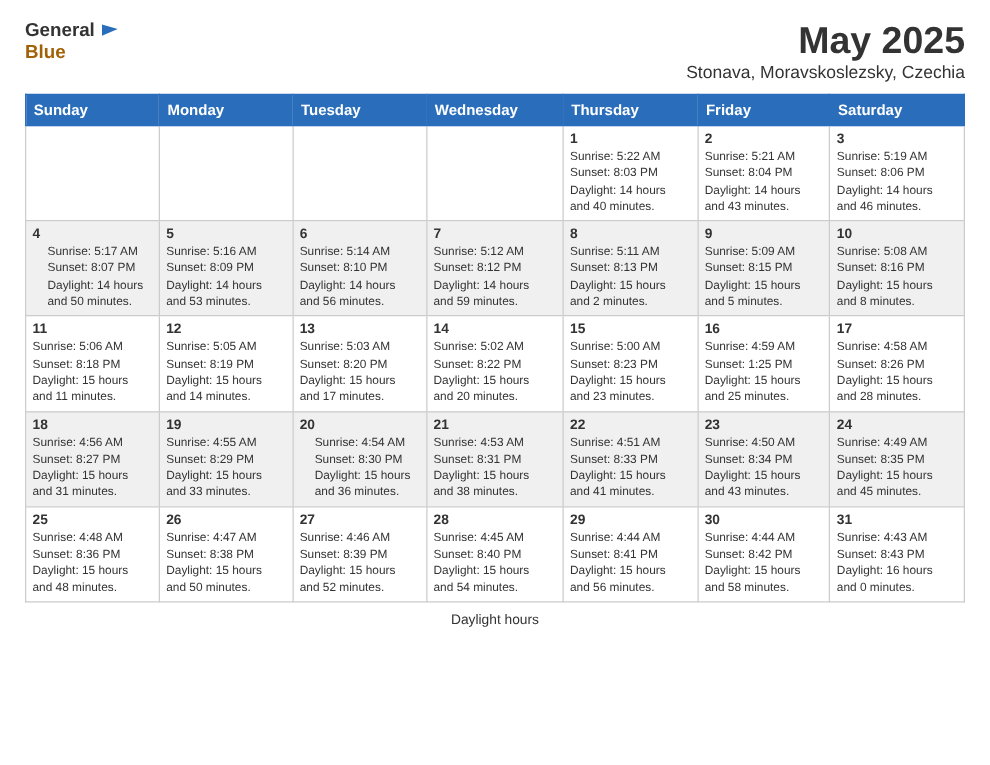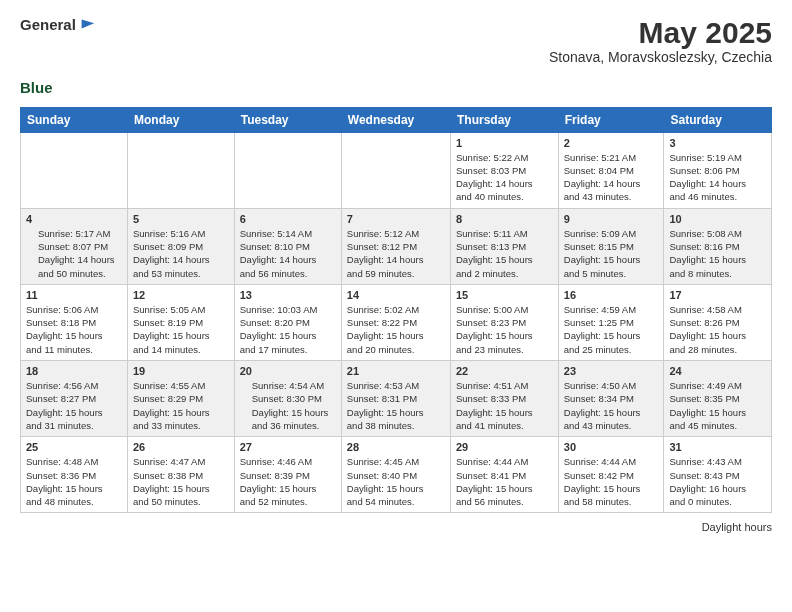--- a/index.html
+++ b/index.html
@@ -24,21 +24,21 @@
       display: flex;
       align-items: center;
       gap: 2px;
     }
     .logo-text {
       font-size: 15px;
       font-weight: bold;
       line-height: 1.1;
     }
     .logo-general { color: #333; }
-    .logo-blue { color: #14532d; margin-top: 46px; }
+    .logo-blue { color: #a16207; }
     .logo-icon {
       width: 18px;
       height: 18px;
       margin-left: 2px;
     }
     .title-block {
       text-align: right;
     }
     .month-title {
       font-size: 30px;
@@ -92,21 +92,21 @@
       color: #333;
       line-height: 1.4;
     }
     .empty-cell {
       min-height: 80px;
     }
     .footer-note {
       font-size: 11px;
       color: #333;
       margin-top: 8px;
-      text-align: right;
+      text-align: center;
     }
   </style>
 </head>
 <body>
 
 <div class="page">
   <div class="header">
     <div class="logo">
       <div style="display:flex;flex-direction:column;align-items:flex-start;">
         <div style="display:flex;align-items:center;">
@@ -227,21 +227,21 @@
           </td>
           <td>
             <div class="day-num">12</div>
             <div class="day-info" style="white-space: pre-line;">Sunrise: 5:05 AM
 Sunset: 8:19 PM
 Daylight: 15 hours
 and 14 minutes.</div>
           </td>
           <td>
             <div class="day-num">13</div>
-            <div class="day-info" style="white-space: pre-line;">Sunrise: 10:03 AM
+            <div class="day-info" style="white-space: pre-line;">Sunrise: 5:03 AM
 Sunset: 8:20 PM
 Daylight: 15 hours
 and 17 minutes.</div>
           </td>
           <td>
             <div class="day-num">14</div>
             <div class="day-info" style="white-space: pre-line;">Sunrise: 5:02 AM
 Sunset: 8:22 PM
 Daylight: 15 hours
 and 20 minutes.</div>

